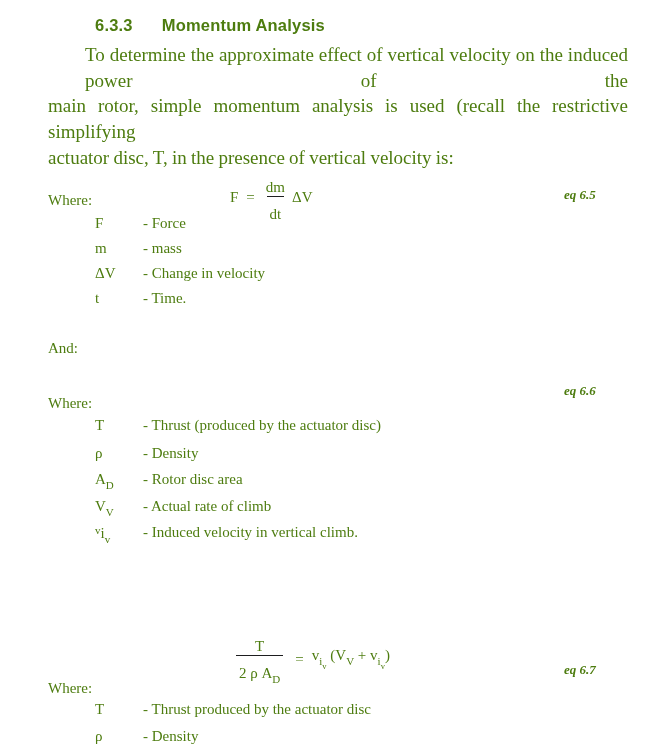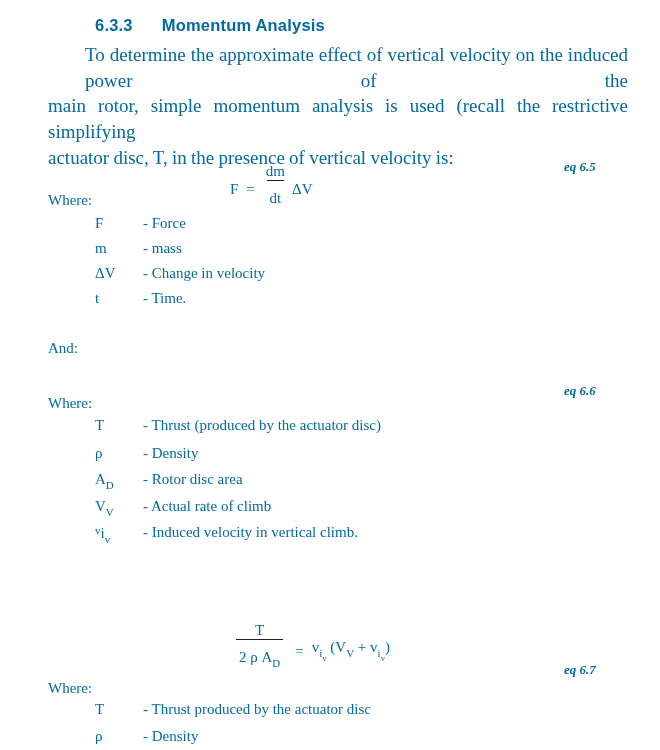--- a/index.html
+++ b/index.html
@@ -1,18 +1,18 @@
 <!DOCTYPE html>
 <html><head>
 <meta charset="utf-8">
 <style>
   html,body { margin:0; padding:0; background:#ffffff; }
   .page {
     position:relative; width:660px; height:750px; background:#ffffff;
-    font-family:"Liberation Serif", serif; color:#0369a1; overflow:hidden;
+    font-family:"Liberation Serif", serif; color:#4d7c0f; overflow:hidden;
   }
   .heading {
     position:absolute; left:95px; top:16px;
     font-family:"Liberation Sans", sans-serif; font-weight:bold; font-size:16.5px;
     letter-spacing:0.2px; white-space:nowrap;
   }
   .heading .num { margin-right:29px; }
   .para {
     position:absolute; left:48px; top:42px; width:580px;
     font-size:19px; line-height:25.7px; word-spacing:-0.5px;
@@ -21,21 +21,21 @@
   .pline.first { padding-left:37px; }
   .pline.last { text-align:right; text-align-last:left; }
   .lbl { position:absolute; left:48px; font-size:15px; white-space:nowrap; }
   .defrow { position:absolute; left:0; width:660px; font-size:15px; }
   .defrow .sym { position:absolute; left:95px; white-space:nowrap; }
   .defrow .def { position:absolute; left:143px; white-space:nowrap; }
   .eq { position:absolute; font-size:15px; white-space:nowrap; }
   .eqrow { position:absolute; display:flex; align-items:center; font-size:15px; white-space:nowrap; }
   .op { margin:0 8px; }
   .frac { display:inline-flex; flex-direction:column; align-items:center; margin-right:4px; }
-  .frac .num { display:block; line-height:17px; padding:0 3px; }
+  .frac .num { display:block; line-height:17px; padding:0 3px;margin-top:16px; }
   .frac .den { display:block; line-height:18px; padding:8px 3px; border-top:1.4px solid #1d1d1f; }
   .s  { font-size:11px; vertical-align:-5px; }
   .s .ss { font-size:8.5px; vertical-align:-4px; }
   .sup { font-size:11px; vertical-align:4px; }
   .eqtag {
     position:absolute; left:564px; font-size:13px;
     font-style:italic; font-weight:bold; white-space:nowrap;
   }
   .sentence { position:absolute; left:85px; font-size:15px; white-space:nowrap; }
 </style>
@@ -54,21 +54,21 @@
 
   <div class="eqrow" style="left:230px; top:163px;">
       <span>F</span>
       <span class="op">=</span>
       <span class="frac">
         <span class="num">dm</span>
         <span class="den">dt</span>
       </span>
       <span>ΔV</span>
     </div>
-  <div class="eqtag" style="top:159px;">eq 6.5</div>
+  <div class="eqtag" style="top:187px;">eq 6.5</div>
 
   <div class="lbl" style="top:192px;">Where:</div>
 
   <div class="defrow" style="top:215px;">
       <span class="sym">F</span>
       <span class="def">- Force</span>
     </div>
   <div class="defrow" style="top:240px;">
       <span class="sym">m</span>
       <span class="def">- mass</span>

